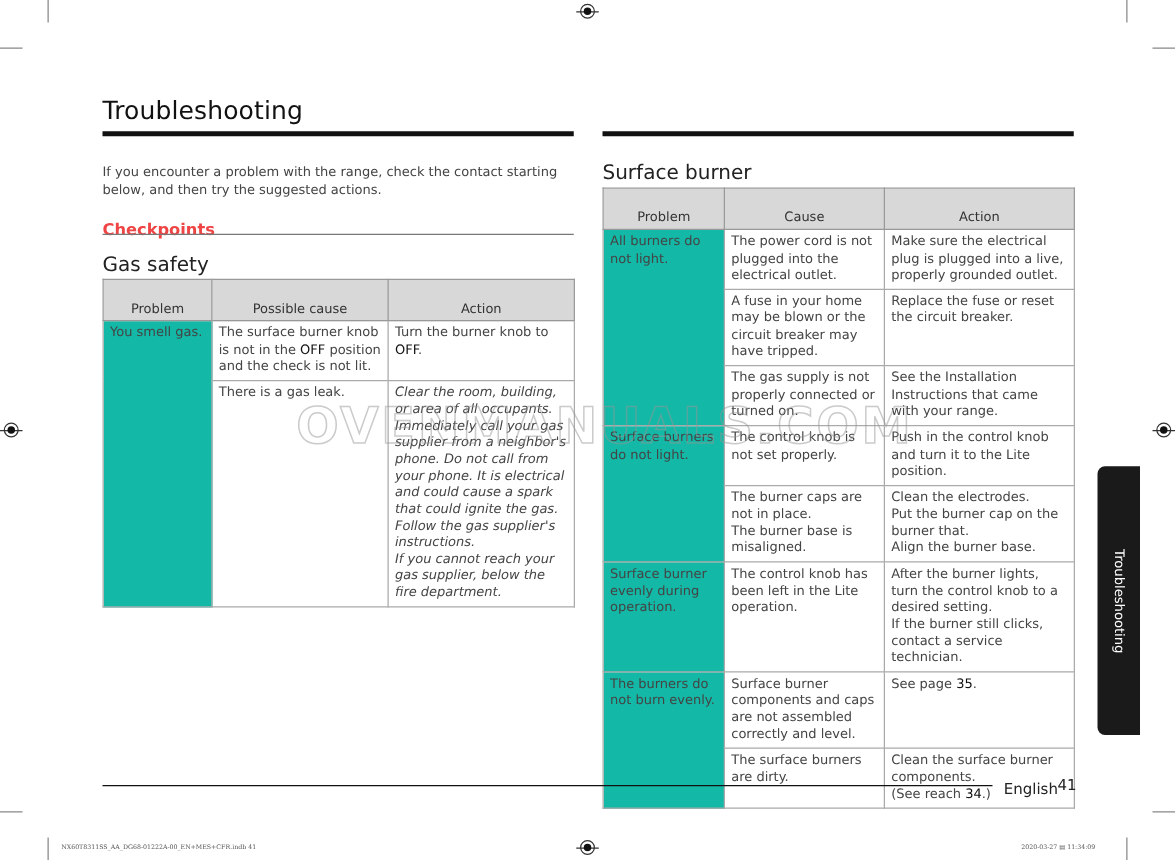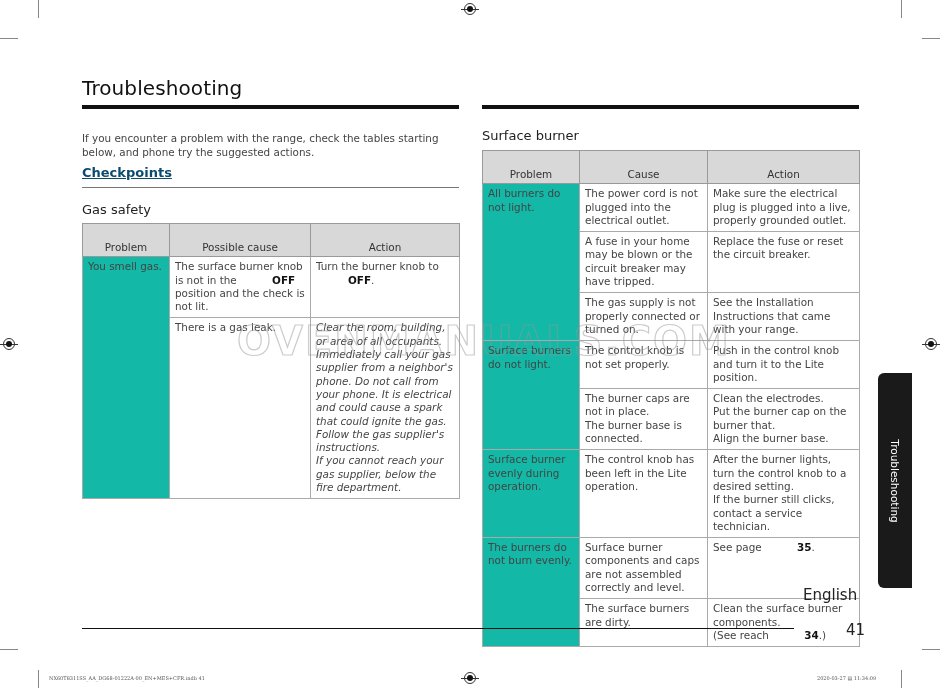--- a/index.html
+++ b/index.html
@@ -11,38 +11,38 @@
          border: 1px solid #333; background: #fff; }
   .reg::after { content: ""; position: absolute; left: 2px; top: 2px; width: 6px; height: 6px;
                 border-radius: 50%; background: #111; }
   .reg::before { content: ""; position: absolute; left: -4px; top: 5px; width: 18px; height: 1px; background: #333; }
 
   .page-title { position: absolute; left: 82px; top: 76px; font-size: 20px; color: #111; font-weight: normal; letter-spacing: 0.1px; }
   .title-rule-left { position: absolute; left: 82px; top: 105px; width: 377px; height: 4px; background: #111; }
   .title-rule-right { position: absolute; left: 482px; top: 105px; width: 377px; height: 4px; background: #111; }
 
   .intro { position: absolute; left: 82px; top: 132px; width: 380px; font-size: 10.4px; line-height: 13.5px; color: #444; }
-  .section-heading { position: absolute; left: 82px; top: 165px; font-size: 13px; color: #0c4a6e; text-decoration: underline; }
+  .section-heading { position: absolute; left: 82px; top: 177px; font-size: 13px; color: #ef4444; }
   .section-rule { position: absolute; left: 82px; top: 187px; width: 377px; height: 1px; background: #777; }
-  .sub-label { position: absolute; font-size: 13px; color: #222; text-align: center; }
+  .sub-label { position: absolute; font-size: 16px; color: #222; text-align: center; }
 
   table.tbl { position: absolute; border-collapse: collapse; font-size: 10.4px; line-height: 13.3px; color: #444; table-layout: fixed; }
   table.tbl th { background: #d8d8d8; font-weight: normal; color: #333; text-align: center; border: 1px solid #999; padding: 17px 4px 2px; height: 18px; }
   table.tbl td { border: 1px solid #aaa; padding: 3px 5px 4px; vertical-align: top; text-align: left; }
   table.tbl td.prob { background: #14b8a6; }
-  table.tbl b { color: #111; font-weight: bold; margin-left: 32px; }
+  table.tbl b { color: #111; font-weight: normal; }
 
   .side-tab { position: absolute; left: 878px; top: 373px; width: 34px; height: 215px; background: #1a1a1a;
               border-radius: 6px 0 0 6px; }
   .side-tab span { position: absolute; left: 50%; top: 50%; transform: translate(-50%, -50%) rotate(90deg);
                    color: #fff; font-size: 10.5px; white-space: nowrap; }
 
   .footer-rule { position: absolute; left: 82px; top: 628px; width: 712px; height: 1px; background: #111; }
-  .footer-lang { position: absolute; left: 803px; top: 586px; font-size: 15px; color: #222; }
-  .footer-page { position: absolute; left: 846px; top: 621px; font-size: 15px; color: #222; }
+  .footer-lang { position: absolute; left: 803px; top: 624px; font-size: 12px; color: #222; }
+  .footer-page { position: absolute; left: 846px; top: 621px; font-size: 12px; color: #222; }
   .footer-file { position: absolute; left: 49px; top: 675px; font-family: "DejaVu Serif", serif; font-size: 5px; color: #555; }
   .footer-date { position: absolute; left: 817px; top: 675px; font-family: "DejaVu Serif", serif; font-size: 5px; color: #555; }
 
   .watermark { position: absolute; left: 237px; top: 318px; font-size: 40px; font-weight: bold; letter-spacing: 2px;
                color: transparent; -webkit-text-stroke: 1.2px rgba(150,150,150,0.55); opacity: 0.9; pointer-events: none; white-space: nowrap; }
 </style>
 </head>
 <body>
 
 <div class="crop" style="left:38px;top:0;width:1px;height:18px;"></div>
@@ -56,21 +56,21 @@
 
 <div class="reg" style="left:464px;top:3px;"></div>
 <div class="reg" style="left:3px;top:338px;"></div>
 <div class="reg" style="left:925px;top:338px;"></div>
 <div class="reg" style="left:464px;top:672px;"></div>
 
 <h1 class="page-title">Troubleshooting</h1>
 <div class="title-rule-left"></div>
 <div class="title-rule-right"></div>
 
-<p class="intro">If you encounter a problem with the range, check the tables starting below, and phone try the suggested actions.</p>
+<p class="intro">If you encounter a problem with the range, check the contact starting below, and then try the suggested actions.</p>
 <h2 class="section-heading">Checkpoints</h2>
 <div class="section-rule"></div>
 
 <div class="sub-label" style="left:82px;top:202px;">Gas safety</div>
 <table class="tbl" style="left:82px;top:223px;width:377px;">
   <colgroup>
       <col style="width:87px">
       <col style="width:141px">
       <col style="width:149px">
     </colgroup>
@@ -128,21 +128,21 @@
     </tr>
 
     <tr>
       <td class="prob" rowspan="2">Surface burners do not light.</td>
       <td>The control knob is not set properly.</td>
       <td>Push in the control knob and turn it to the Lite position.</td>
     </tr>
     <tr>
       <td>
         <div>The burner caps are not in place.</div>
-        <div>The burner base is connected.</div>
+        <div>The burner base is misaligned.</div>
       </td>
       <td>
         <div>Clean the electrodes.</div>
         <div>Put the burner cap on the burner that.</div>
         <div>Align the burner base.</div>
       </td>
     </tr>
 
     <tr>
       <td class="prob">Surface burner evenly during operation.</td>

